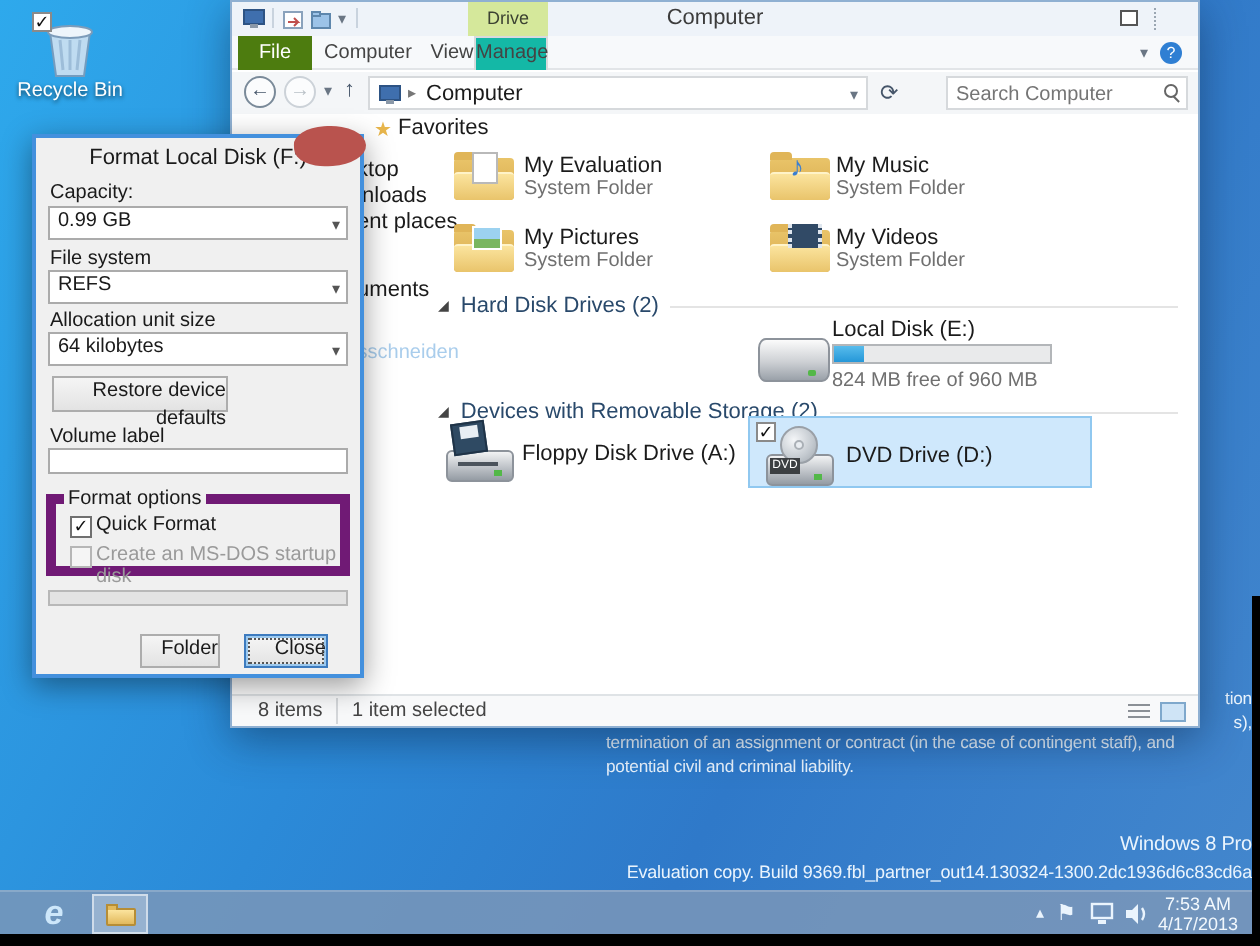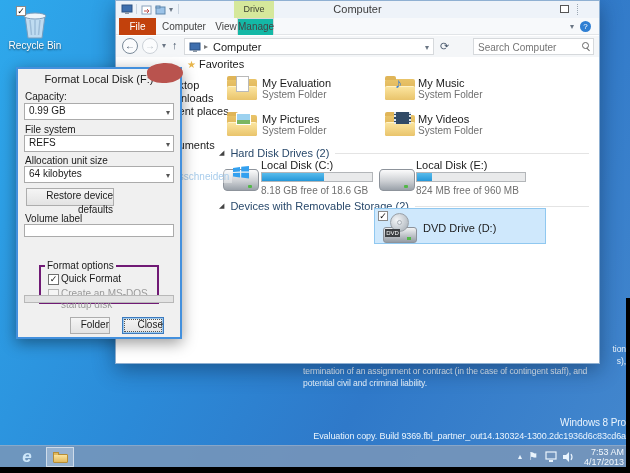--- a/index.html
+++ b/index.html
@@ -10,21 +10,21 @@
   .wm{color:#eaf4fd;font-size:8.6px;letter-spacing:-0.1px;white-space:nowrap;z-index:5}
   
   .win{left:115px;top:0;width:485px;height:364px;background:#fff;border:1px solid #8fb0d2;
        box-shadow:0 6px 20px rgba(8,30,60,.45);z-index:10}
   .titlebar{left:0;top:0;right:0;height:17px;background:#eef3f9}
   .tabsrow{left:0;top:17px;right:0;height:17px;background:#f7f9fb;border-bottom:1px solid #e2e5e8}
   .addrrow{left:0;top:35px;right:0;height:21px;background:#f4f6f8}
   .content{left:0;top:56px;right:0;bottom:16px;background:#fff}
   .statusbar{left:0;right:0;bottom:0;height:16px;background:#f8f9fa;border-top:1px solid #dfe3e6;font-size:10px;color:#444}
   .tab{font-size:10px;color:#444;line-height:17px;text-align:center}
-  .tab-file{background:#c2410c;color:#fff}
+  .tab-file{background:#4d7c0f;color:#fff}
   .tab-manage{background:#14b8a6;border:1px solid #d8dadc;border-bottom:none;line-height:15px}
   .dtools{background:#d5e89b;color:#3c4232;font-size:9px;text-align:center;line-height:16px}
   .navbtn{width:16px;height:16px;border-radius:50%;border:1px solid #7a8a99;color:#46566a;font-size:10px;line-height:14px;text-align:center;background:#fbfcfd}
   .navbtn.dis{border-color:#ccd2d8;color:#b9c0c7}
   .box{background:#fff;border:1px solid #d6d9dc}
   .sechdr{display:flex;align-items:center;gap:6px;color:#29496b;font-size:11px}
   .sechdr .rule{flex:1;height:1px;background:#e4e4e4}
   .iname{font-size:11px;color:#1b1b1b;white-space:nowrap}
   .isub{font-size:10px;color:#707070;white-space:nowrap}
   .cap{width:112px;height:10px;border:1px solid #b3b6b9;background:#e9eaeb}
@@ -180,71 +180,69 @@
         <div class="abs iname" style="left:33px;top:3px">My Videos</div>
         <div class="abs isub" style="left:33px;top:15px">System Folder</div>
       </div>
 
       <div class="abs sechdr" style="left:103px;top:90px;right:10px">
         <span style="font-size:7px;color:#444">◢</span>
         <span>Hard Disk Drives (2)</span>
           <span class="rule"></span>
       </div>
 
-      <div class="abs" style="left:107px;top:102px;width:155px;height:40px">
-        <div class="abs drv" style="left:0;top:6px">
-          <i class="body"></i>
-            <i class="led"></i>
-          <svg class="abs" style="left:10px;top:0" width="16" height="14">
-            <g fill="#33a0ef">
-                <path d="M0,3 L7,2 L7,6.6 L0,7z"></path>
-                <path d="M8.2,1.8 L16,1 L16,6.6 L8.2,6.6z"></path>
-                <path d="M0,8 L7,7.8 L7,12.4 L0,11.6z"></path>
-                <path d="M8.2,7.8 L16,7.8 L16,13.4 L8.2,12.6z"></path>
-              </g>
-          </svg>
-        </div>
-        <div class="abs iname" style="left:38px;top:0">Local Disk (C:)</div>
-        <div class="abs cap" style="left:38px;top:13px">
-            <i style="width: 56%;"></i>
-          </div>
-        <div class="abs isub" style="left:38px;top:26px">8.18 GB free of 18.6 GB</div>
-      </div>
       <div class="abs" style="left:263px;top:102px;width:155px;height:40px">
         <div class="abs drv" style="left:0;top:6px">
             <i class="body"></i>
             <i class="led"></i>
           </div>
         <div class="abs iname" style="left:37px;top:0">Local Disk (E:)</div>
         <div class="abs cap" style="left:37px;top:13px;width:110px">
             <i style="width: 14%;"></i>
           </div>
         <div class="abs isub" style="left:37px;top:26px">824 MB free of 960 MB</div>
       </div>
 
       <div class="abs sechdr" style="left:103px;top:143px;right:10px">
         <span style="font-size:7px;color:#444">◢</span>
         <span>Devices with Removable Storage (2)</span>
           <span class="rule"></span>
       </div>
 
+      <div class="abs" style="left:107px;top:154px;width:160px;height:34px">
+        <div class="abs" style="left:0;top:0;width:34px;height:30px">
+          <i class="abs" style="left:0;top:14px;right:0;bottom:0;background:linear-gradient(#f2f3f4,#c3c7cc 50%,#959ca4);border:1px solid #8d939b;border-radius:3px"></i>
+          <i class="abs" style="left:3px;top:0;width:17px;height:16px;background:#2f4a63;border:1px solid #1f3347;transform:rotate(-8deg)"></i>
+          <i class="abs" style="left:7px;top:2px;width:9px;height:6px;background:#e8eef4;transform:rotate(-8deg)"></i>
+          <i class="abs" style="left:6px;top:20px;width:20px;height:2px;background:#4b535c"></i>
+          <i class="abs led" style="position:absolute;width:4px;height:3px;background:#53b848;right:6px;bottom:3px"></i>
+        </div>
+        <div class="abs iname" style="left:38px;top:10px">Floppy Disk Drive (A:)</div>
+      </div>
 
       <div class="abs" style="left:258px;top:151px;width:172px;height:36px;background:#cfe8fc;border:1px solid #90c8f0">
         <div class="abs chk-sm" style="left:3px;top:2px"><span>✓</span></div>
         <div class="abs" style="left:8px;top:4px;width:34px;height:30px">
           <i class="abs" style="left:0;top:14px;right:0;bottom:0;background:linear-gradient(#f2f3f4,#c3c7cc 50%,#959ca4);border:1px solid #8d939b;border-radius:3px"></i>
           <i class="abs" style="left:7px;top:0;width:19px;height:19px;border-radius:50%;background:radial-gradient(circle at 35% 35%,#f4f6f8,#c3c9cf 60%,#9ea6ad);border:1px solid #9aa0a7"></i>
           <i class="abs" style="left:14px;top:7px;width:5px;height:5px;border-radius:50%;background:#e9edf1;border:1px solid #aab0b6"></i>
           <i class="abs" style="left:2px;top:16px;width:15px;height:8px;background:#3c3f42;color:#fff;font-style:normal;font-size:6px;line-height:8px;text-align:center">DVD</i>
           <i class="abs" style="position:absolute;width:4px;height:3px;background:#53b848;right:6px;bottom:3px"></i>
         </div>
         <div class="abs iname" style="left:48px;top:13px">DVD Drive (D:)</div>
       </div>
     </div>
 
+    <div class="abs statusbar">
+      <span class="abs" style="left:13px;top:2px">8 items</span>
+      <span class="abs" style="left:52px;top:1px;width:1px;height:13px;background:#d4d7da"></span>
+      <span class="abs" style="left:60px;top:2px">1 item selected</span>
+      <span class="abs" style="right:24px;top:4px;width:11px;height:8px;background:repeating-linear-gradient(#8b9096 0 1px,transparent 1px 3px)"></span>
+      <span class="abs" style="right:6px;top:3px;width:13px;height:10px;background:#cfe4f6;border:1px solid #7fa8cc"></span>
+    </div>
   </div>
 
   <div class="abs" style="left:128px;top:170px;z-index:25;font-size:10px;color:#a9cdec;background:rgba(255,255,255,.35);padding:1px 3px;white-space:nowrap">Fenster ausschneiden</div>
 
   <div class="abs dlg">
     <div class="abs" style="left:0;right:0;top:4px;text-align:center;font-size:11px;color:#1a1a1a">Format Local Disk (F:)</div>
 
     <div class="dlbl" style="left:7px;top:22px">Capacity:</div>
     <div class="combo" style="top:34px">
       <span>0.99 GB</span>
@@ -261,21 +259,21 @@
     <div class="combo" style="top:97px">
       <span>64 kilobytes</span>
       <span class="cv">▾</span>
     </div>
 
     <div class="btn" style="left:8px;top:119px;width:86px;height:16px;line-height:14px">Restore device defaults</div>
 
     <div class="dlbl" style="left:7px;top:144px">Volume label</div>
     <input class="abs" style="left: 6px; right: 6px; top: 155px; height: 13px; border: 1px solid rgb(171, 171, 171); font-size: 10px; font-family: inherit; padding: 0px 3px;" value="">
 
-    <fieldset class="abs" style="left:5px;right:5px;top:175px;height:44px;border:2px solid #701a75;margin:16px;padding:0">
+    <fieldset class="abs" style="left:5px;right:5px;top:175px;height:44px;border:5px solid #701a75;margin:0;padding:0">
       <legend style="font-size:10px;margin-left:4px;padding:0 2px;color:#1a1a1a">Format options</legend>
       <div class="cb" style="left:7px;top:3px"><span>✓</span></div>
       <span class="abs" style="left:20px;top:2px;font-size:10px">Quick Format</span>
       <div class="cb dis" style="left:7px;top:18px"></div>
       <span class="abs" style="left:20px;top:17px;font-size:10px;color:#9a9a9a">Create an MS-DOS startup disk</span>
     </fieldset>
 
     <div class="abs" style="left:6px;right:6px;top:226px;height:8px;border:1px solid #b8b8b8;background:#e3e3e3"></div>
 
     <div class="btn" style="left:52px;top:248px;width:38px;height:15px;line-height:13px">Folder</div>
@@ -295,21 +293,21 @@
     <span class="abs trayic" style="right:108px;top:6px;font-size:8px">▴</span>
     <span class="abs trayic" style="right:92px;top:4px;font-size:11px">⚑</span>
     <svg class="abs" style="right:72px;top:5px" width="13" height="12">
       <rect x="1" y="1" width="10" height="7" fill="none" stroke="#eaf4fd" stroke-width="1.2"></rect>
         <rect x="4" y="9" width="4" height="2" fill="#eaf4fd"></rect>
     </svg>
     <svg class="abs" style="right:56px;top:5px" width="12" height="12">
       <polygon points="1,4 4,4 7,1 7,11 4,8 1,8" fill="#eaf4fd"></polygon>
         <path d="M9,3 Q11,6 9,9" stroke="#eaf4fd" fill="none" stroke-width="1.2"></path>
     </svg>
-    <div class="abs" style="right:6px;top:1px;width:50px;text-align:right;color:#f2f8fd;font-size:9px;line-height:10px">
+    <div class="abs" style="right:6px;top:1px;width:50px;text-align:center;color:#f2f8fd;font-size:9px;line-height:10px">
       <div>7:53 AM</div>
       <div>4/17/2013</div>
     </div>
   </div>
 
   <div class="abs blk" style="left:0;right:0;top:467px;height:6px"></div>
   <div class="abs blk" style="left:626px;top:298px;width:4px;height:175px"></div>
 </div>
 
 </body></html>

